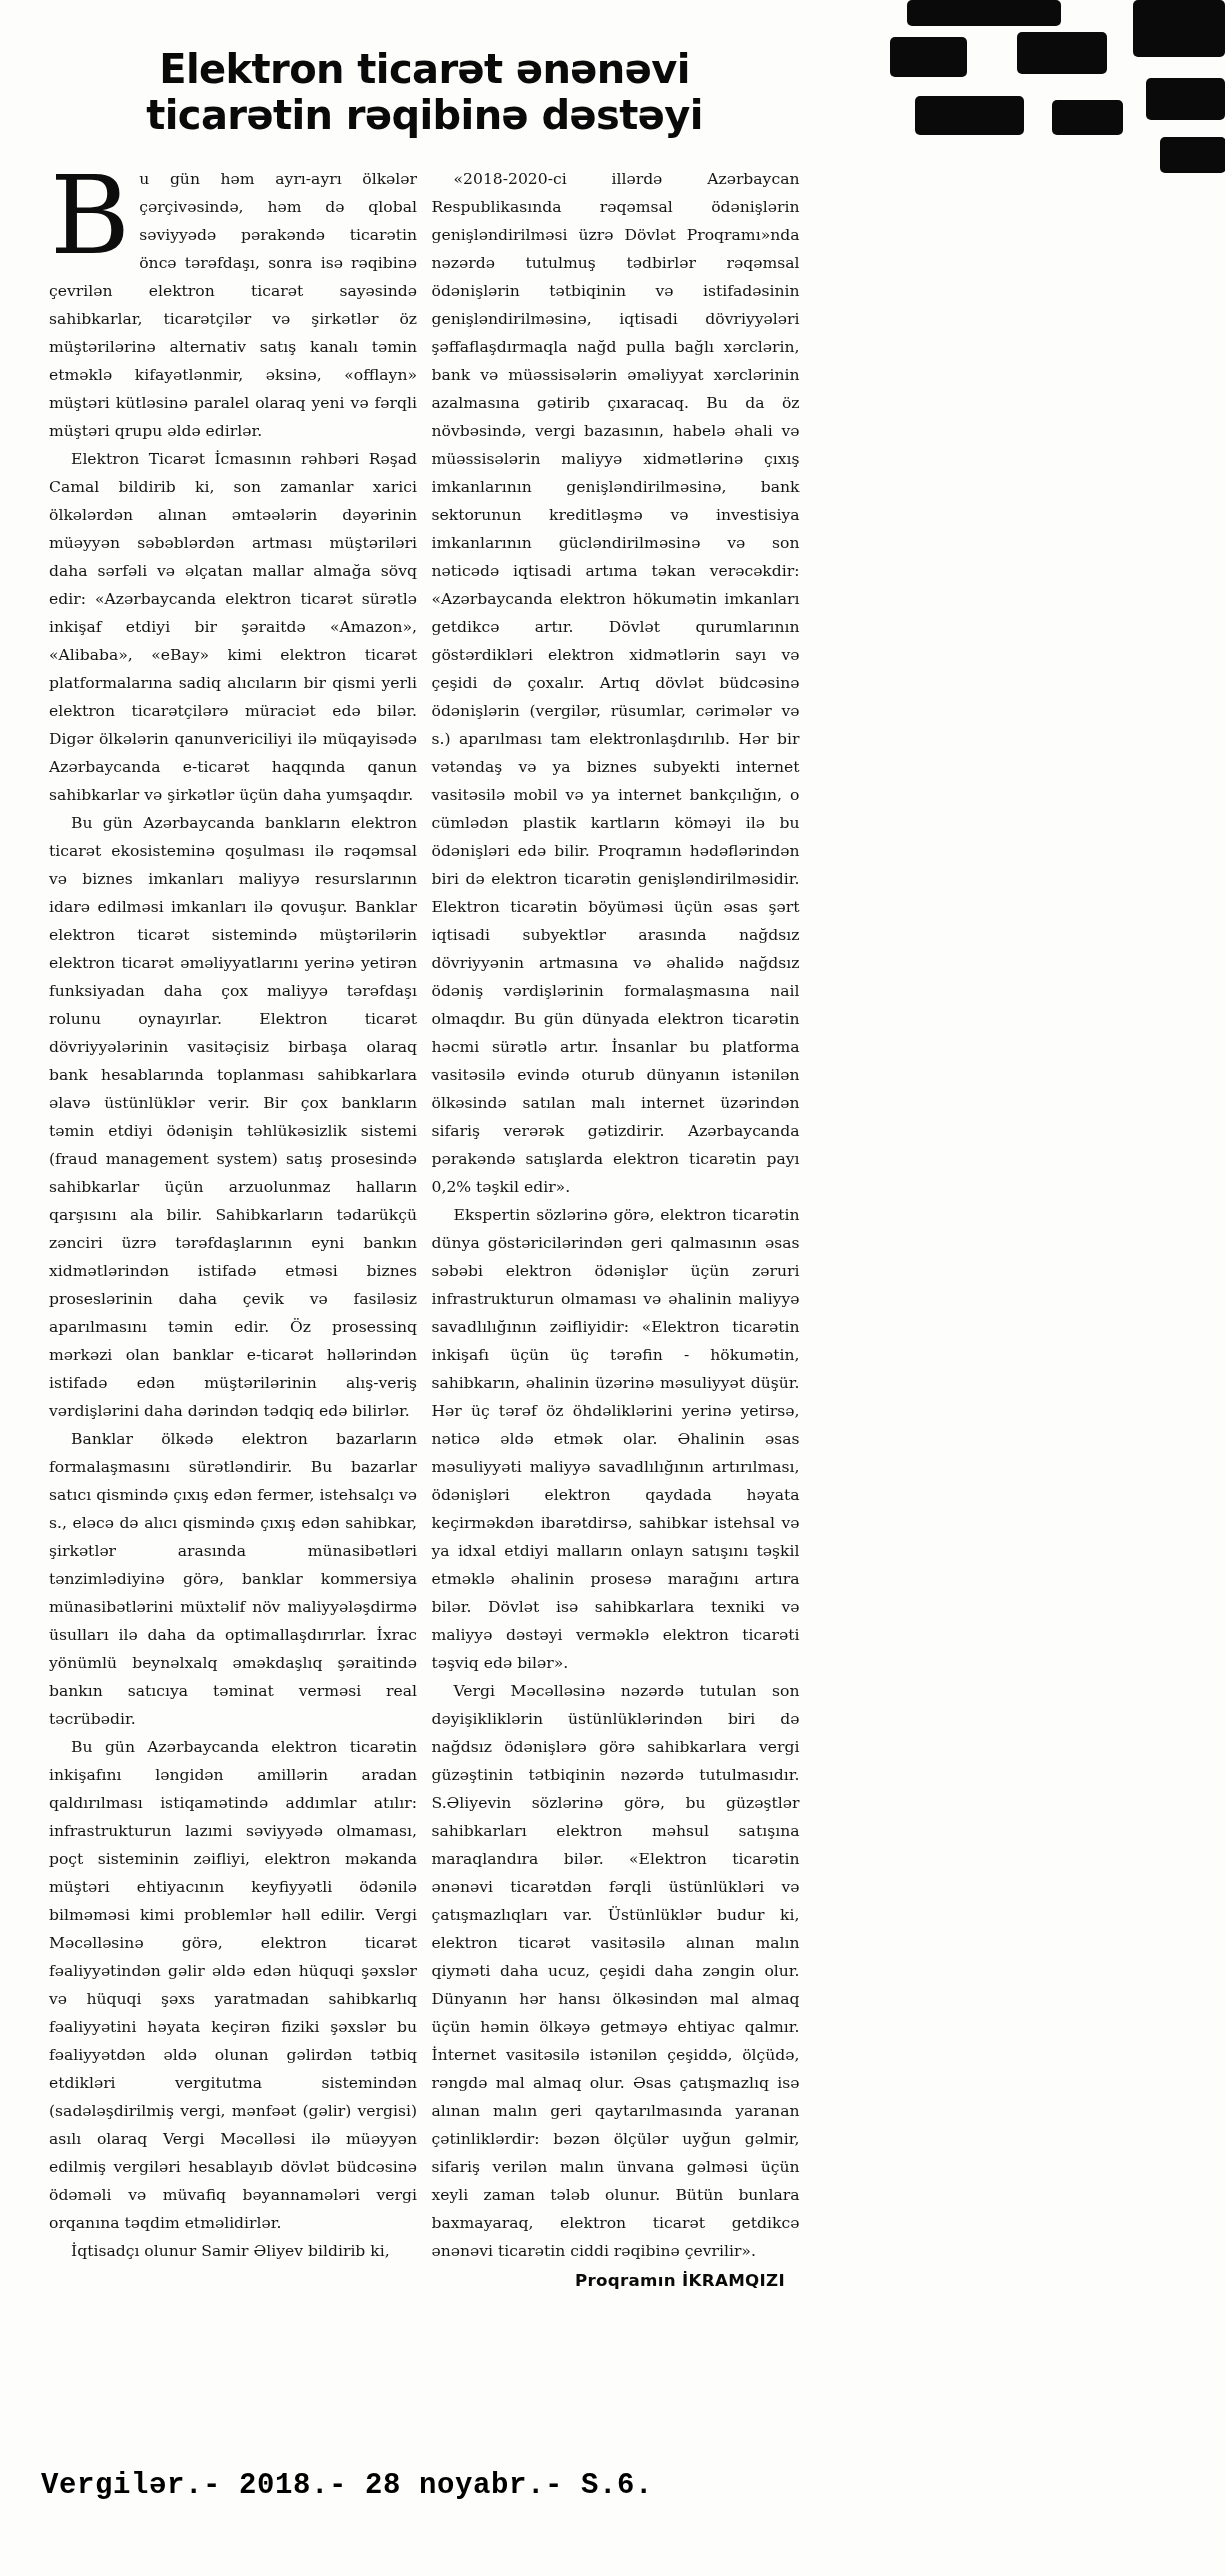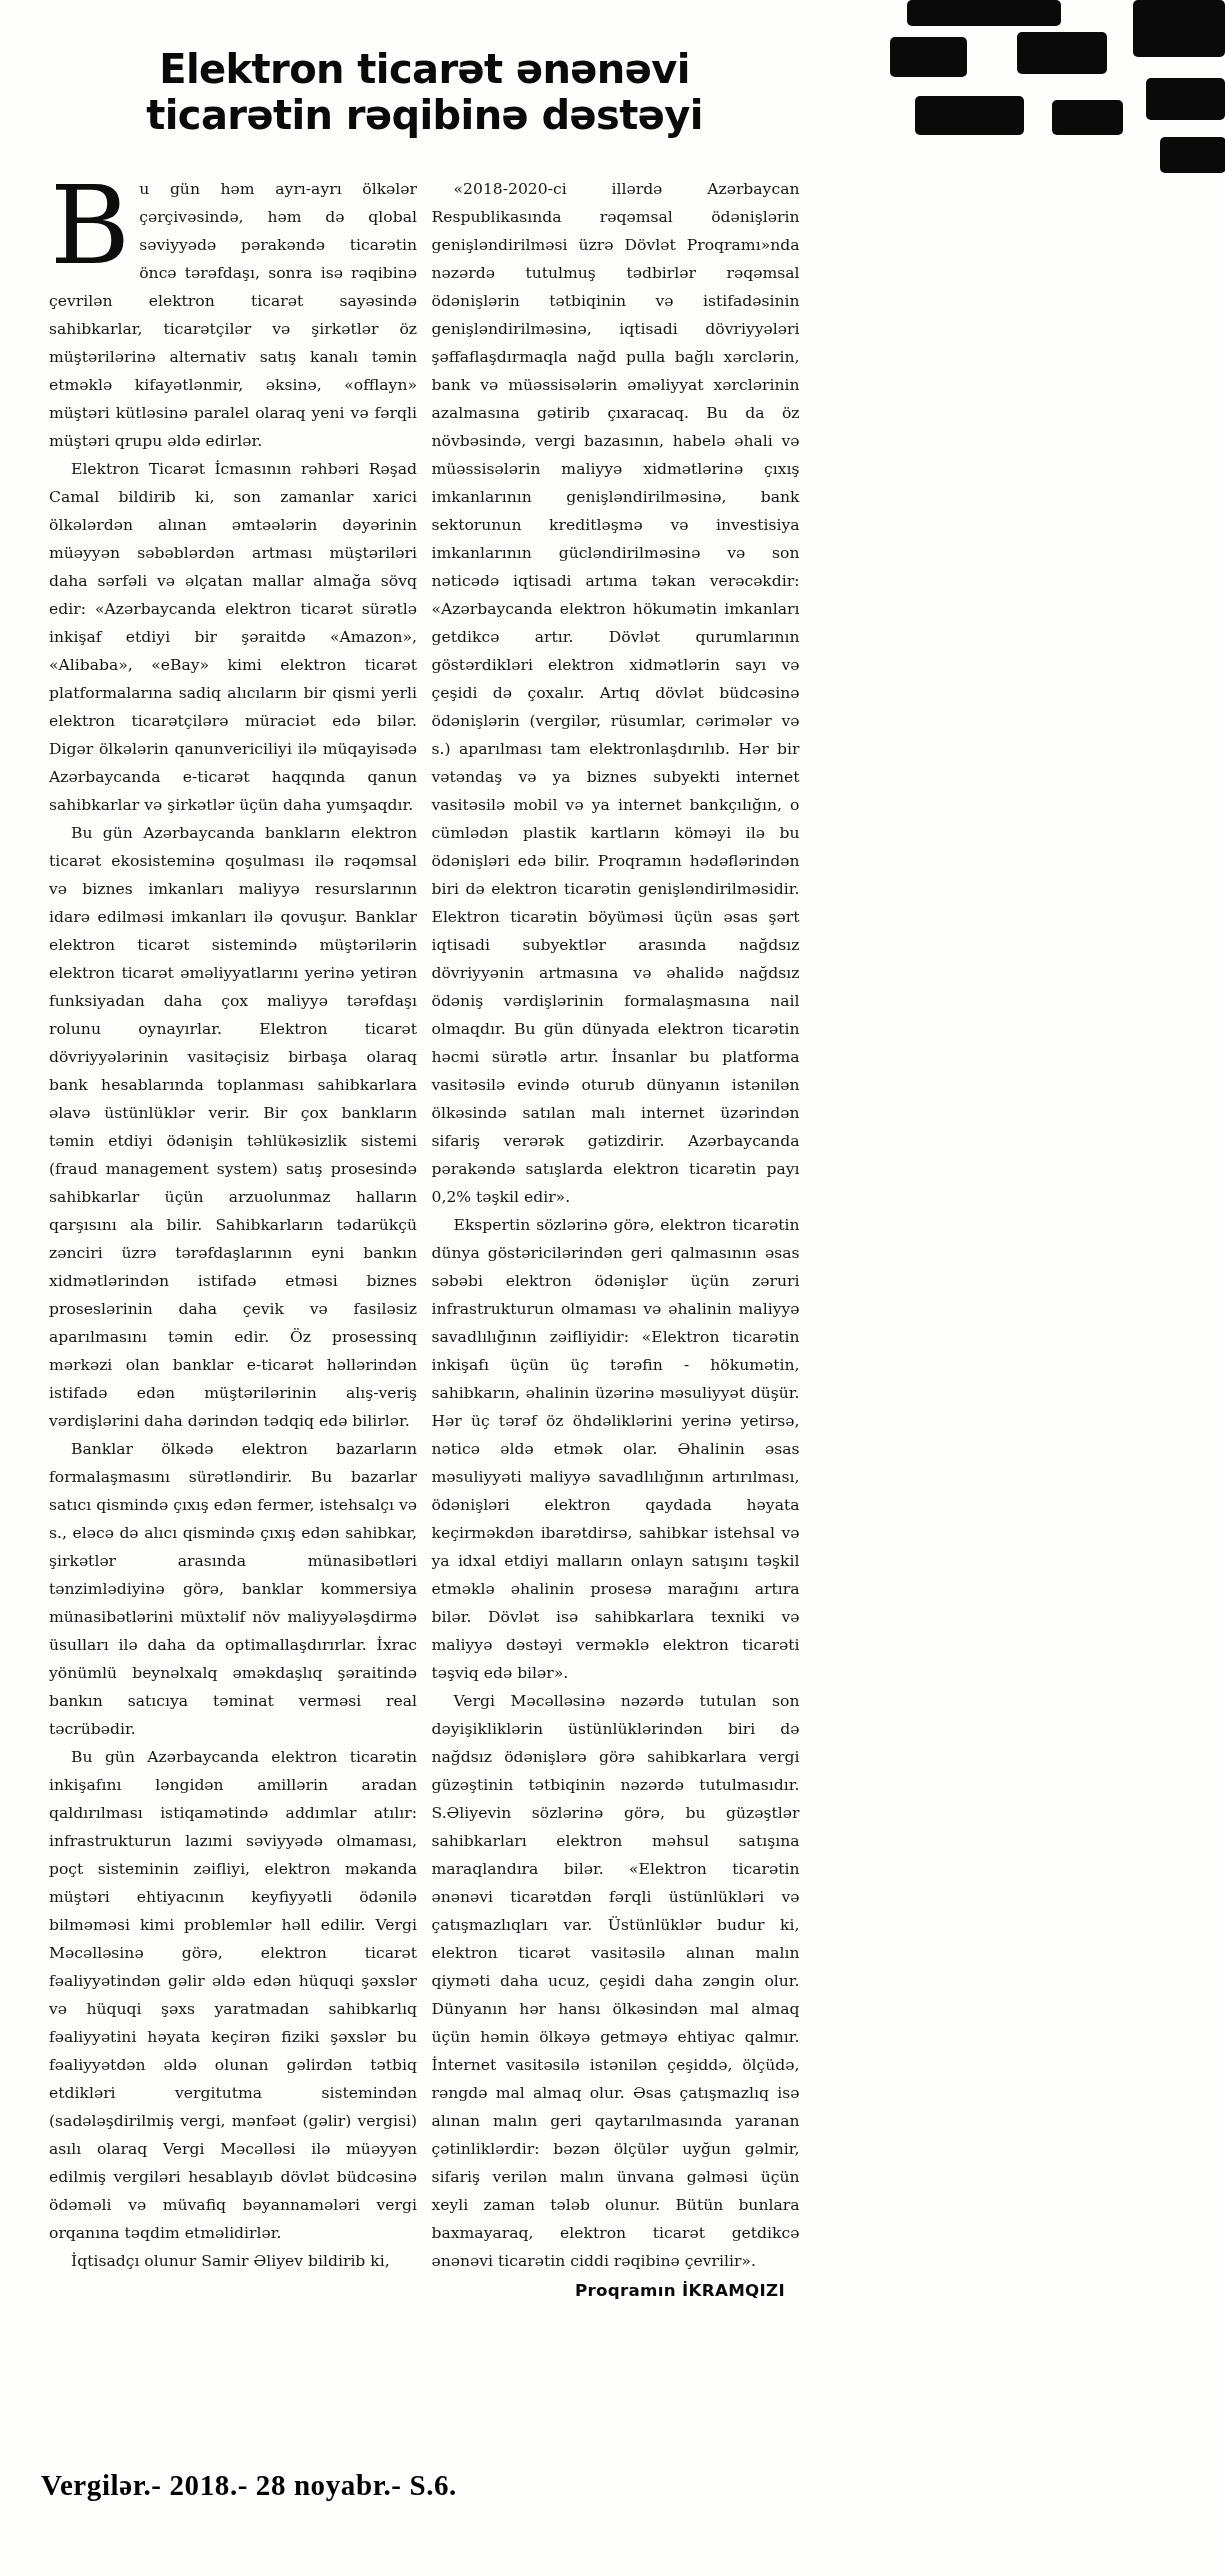--- a/index.html
+++ b/index.html
@@ -22,21 +22,21 @@
     background: #0a0a0a;
     border-radius: 5px;
   }
   .article {
     position: absolute;
     left: 49px;
     top: 47px;
     width: 751px;
   }
   .headline {
-    margin: 0 0 37px 0;
+    margin: 0 0 27px 0;
     text-align: center;
     font-family: "DejaVu Sans", "Liberation Sans", sans-serif;
     font-weight: bold;
     font-size: 40px;
     line-height: 1.14;
     letter-spacing: -0.6px;
     color: #0a0a0a;
   }
   .headline .hl { display: block; }
   .columns {
@@ -73,21 +73,21 @@
     font-family: "DejaVu Sans", "Liberation Sans", sans-serif;
     font-weight: bold;
     font-size: 16.7px;
     letter-spacing: 0.3px;
     color: #0a0a0a;
   }
   .citation {
     position: absolute;
     left: 41px;
     top: 2469px;
-    font-family: Liberation Serif, serif;
+    font-family: Liberation Mono, monospace;
     font-weight: bold;
     font-size: 29px;
     letter-spacing: 0.6px;
     color: #000000;
   }
 </style>
 </head>
 <body>
 
 <div class="page">

